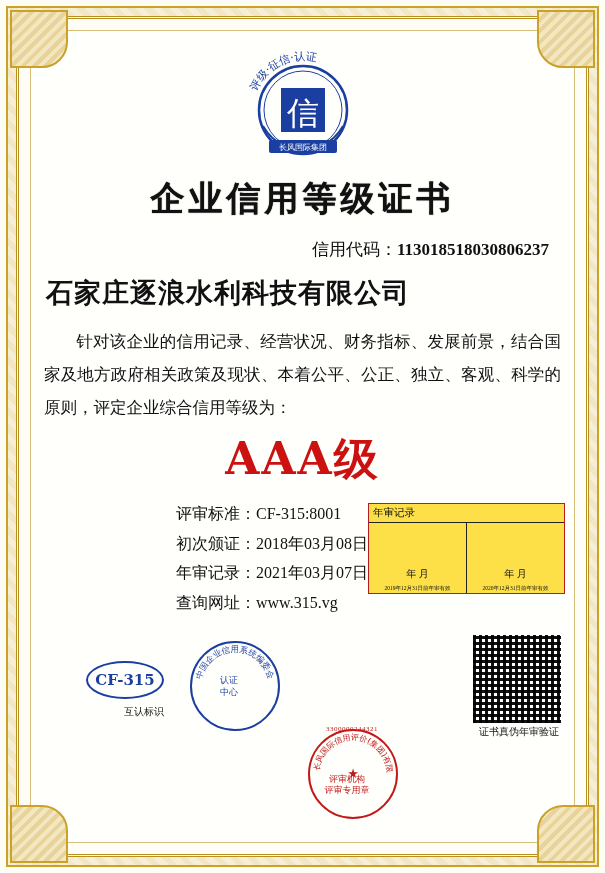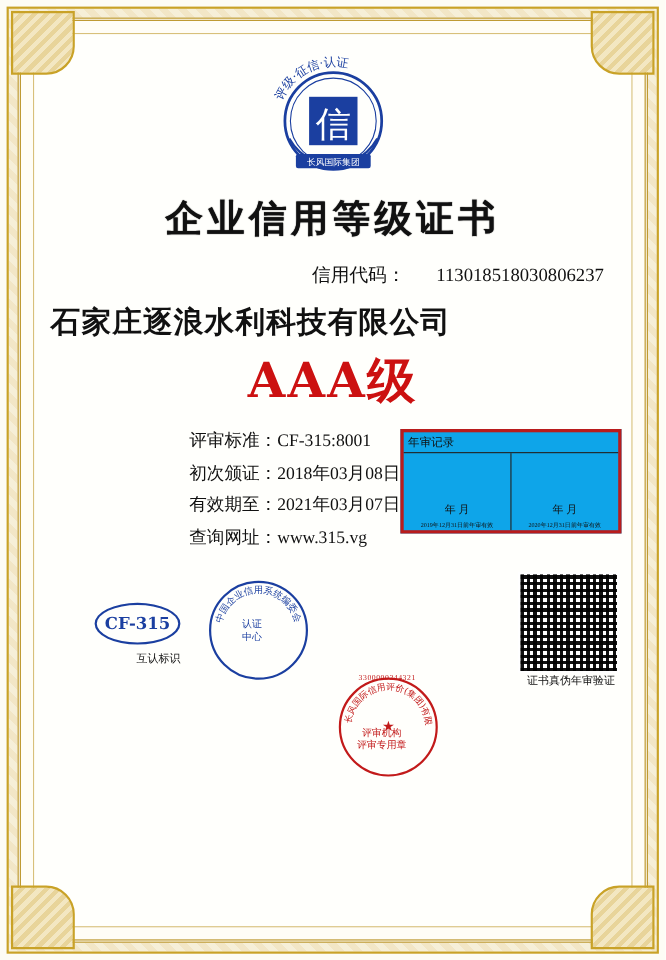--- a/index.html
+++ b/index.html
@@ -64,21 +64,21 @@
     font-family:"DejaVu Serif", serif;
     text-shadow:0 0 1px #000;
   }
   .code-line{
     text-align:right;
     font-size:17px;
     margin-top:16px;
     padding-right:16px;
     color:#111;
   }
-  .code-line .code-num{font-weight:normal;margin-left:28px;}
+  .code-line .code-num{font-weight:bold;}
   .company{
     font-size:27px;
     font-weight:bold;
     color:#111;
     margin-top:14px;
     padding-left:6px;
     letter-spacing:1px;
     font-family:"DejaVu Serif", serif;
   }
   .body-text{
@@ -108,24 +108,24 @@
   }
   .info-list{
     font-size:16px;
     line-height:1.85;
     color:#111;
     padding-left:4px;
   }
   
   .review-box{
     width:195px;
-    border:3px solid #b91c1c;
+    border:1px solid #b91c1c;
     font-size:9px;
     margin-top:4px;
-    background:#0ea5e9;
+    background:#fde047;
   }
   .review-title{
     border-bottom:1px solid #222;
     padding:2px 4px;
     font-size:10.5px;
     color:#111;
   }
   .review-cells{display:flex;height:70px;}
   .review-cell{
     flex:1;position:relative;
@@ -241,28 +241,31 @@
     </div>
 
     <div class="title">企业信用等级证书</div>
 
     <div class="code-line">
       <span>信用代码：</span><span class="code-num">113018518030806237</span>
     </div>
 
     <div class="company">石家庄逐浪水利科技有限公司</div>
 
+    <div class="body-text">
+      <span class="indent"></span><span>针对该企业的信用记录、经营状况、财务指标、发展前景，结合国家及地方政府相关政策及现状、本着公平、公正、独立、客观、科学的原则，评定企业综合信用等级为：</span>
+    </div>
 
     <div class="grade">AAA级</div>
 
     <div class="lower">
       <div class="info-list">
         <div>评审标准：CF-315:8001</div>
         <div>初次颁证：2018年03月08日</div>
-        <div>有效期至：2021年03月07日</div>
+        <div>年审记录：2021年03月07日</div>
         <div>查询网址：www.315.vg</div>
       </div>
 
       <div class="review-box">
         <div class="review-title">年审记录</div>
         <div class="review-cells">
           <div class="review-cell">
             <div class="cell-ym">年  月</div>
             <div class="cell-note">2019年12月31日前年审有效</div>
           </div>

